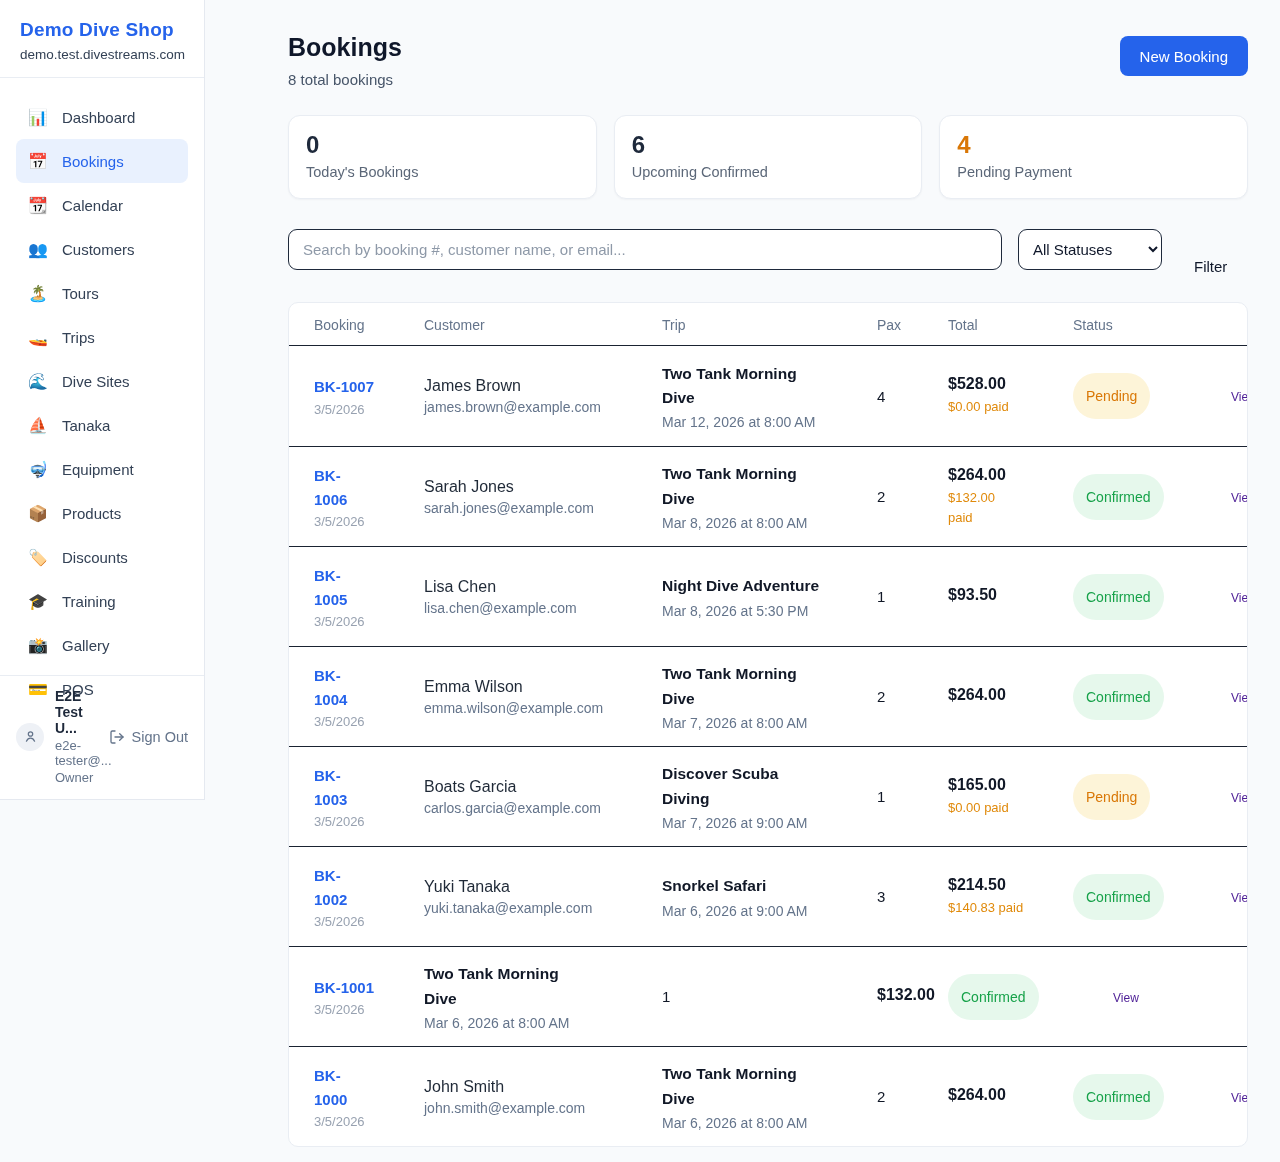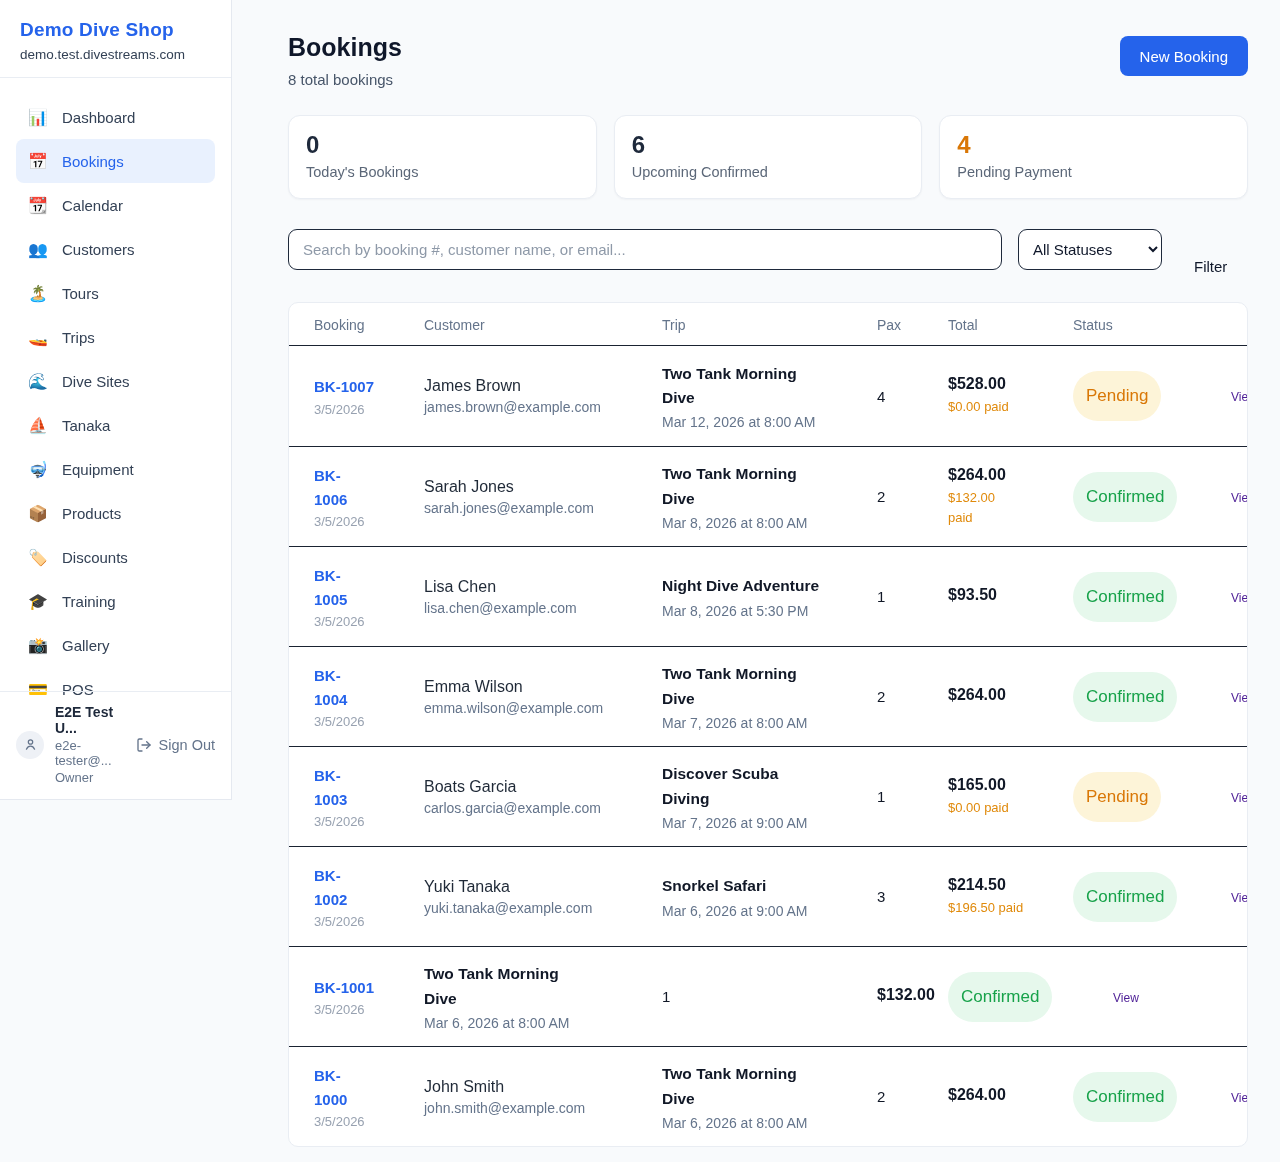--- a/index.html
+++ b/index.html
@@ -7,21 +7,21 @@
   body {
     font-family:"Liberation Sans", sans-serif;
     background:#f8fafc;
     color:#0f172a;
     position:relative;
   }
 
   
   .sidebar {
     position:absolute; left:0; top:0;
-    width:232px; height:800px;
+    width:205px; height:800px;
     background:#ffffff;
     border-right:1px solid #e5e9f0;
     border-bottom:1px solid #e5e9f0;
   }
   .sidebar-header { padding:19px 20px 15px; }
   .shop-name { font-size:19px; font-weight:700; color:#2563eb; letter-spacing:.2px; }
   .shop-domain { font-size:13.5px; color:#334155; margin-top:6px; }
   .sidebar-divider { border-top:1px solid #e9edf3; }
   .nav { padding:17px 16px 0; }
   .nav-item {
@@ -108,21 +108,21 @@
   .bnum { font-size:15px; font-weight:700; color:#2563eb; white-space:pre-line; line-height:1.55; text-decoration:none; cursor:pointer; display:inline-block; }
   .bdate { font-size:13px; color:#97a1b0; margin-top:3px; }
   .cname { font-size:16px; color:#1f2937; }
   .cemail { font-size:14px; color:#64748b; margin-top:4px; }
   .tname { font-size:15.5px; font-weight:600; color:#111827; white-space:pre-line; line-height:1.55; }
   .twhen { font-size:14px; color:#64748b; margin-top:4px; }
   .pax { font-size:15px; color:#111827; }
   .total { font-size:16px; font-weight:700; color:#111827; }
   .paid { font-size:13px; color:#e08a0b; margin-top:4px; white-space:pre-line; line-height:1.5; }
   .badge {
-    display:inline-block; padding:15px 13px; border-radius:999px; font-size:17px;
+    display:inline-block; padding:15px 13px; border-radius:999px; font-size:14px;
   }
   .badge-pending { background:#fdf4d8; color:#d97706; }
   .badge-confirmed { background:#e6f8ec; color:#17a24a; }
   .view-link { font-size:12px; color:#4c1d95; cursor:pointer; text-decoration:none;margin-left:40px; }
 </style>
 </head>
 <body>
 
 <aside class="sidebar">
   <div class="sidebar-header">
@@ -400,21 +400,21 @@
       <div class="cname">Yuki Tanaka</div>
       <div class="cemail">yuki.tanaka@example.com</div>
     </div>
     <div class="cell">
       <div class="tname">Snorkel Safari</div>
       <div class="twhen">Mar 6, 2026 at 9:00 AM</div>
     </div>
     <div class="cell pax">3</div>
     <div class="cell">
       <div class="total">$214.50</div>
-      <div class="paid">$196.50 paid</div>
+      <div class="paid">$140.83 paid</div>
     </div>
     <div class="cell">
       <span class="badge badge-confirmed">Confirmed</span>
     </div>
     <div class="cell">
       <a class="view-link">View</a>
     </div>
   </div>
         <div class="tgrid trow">
     <div class="cell">

